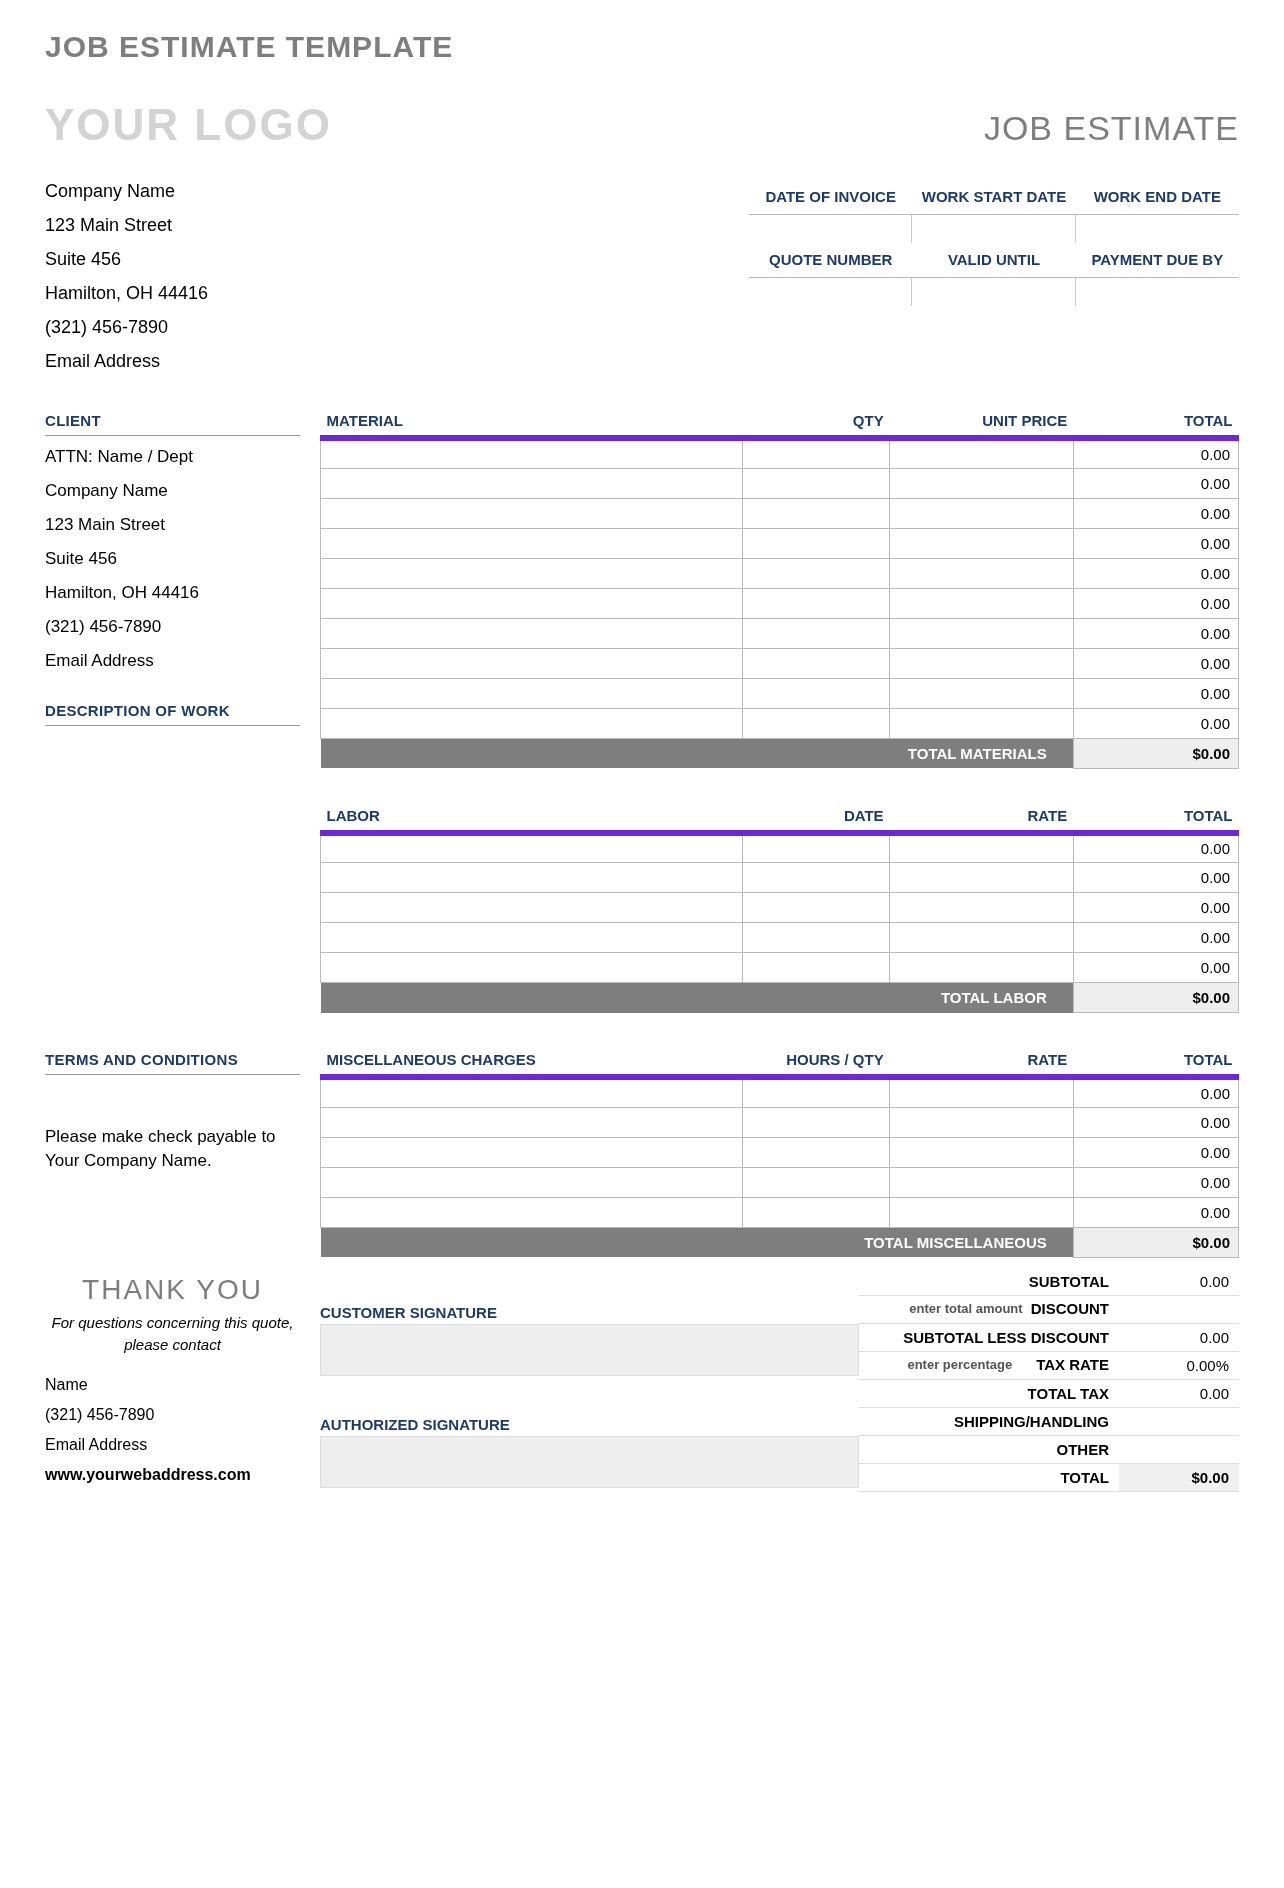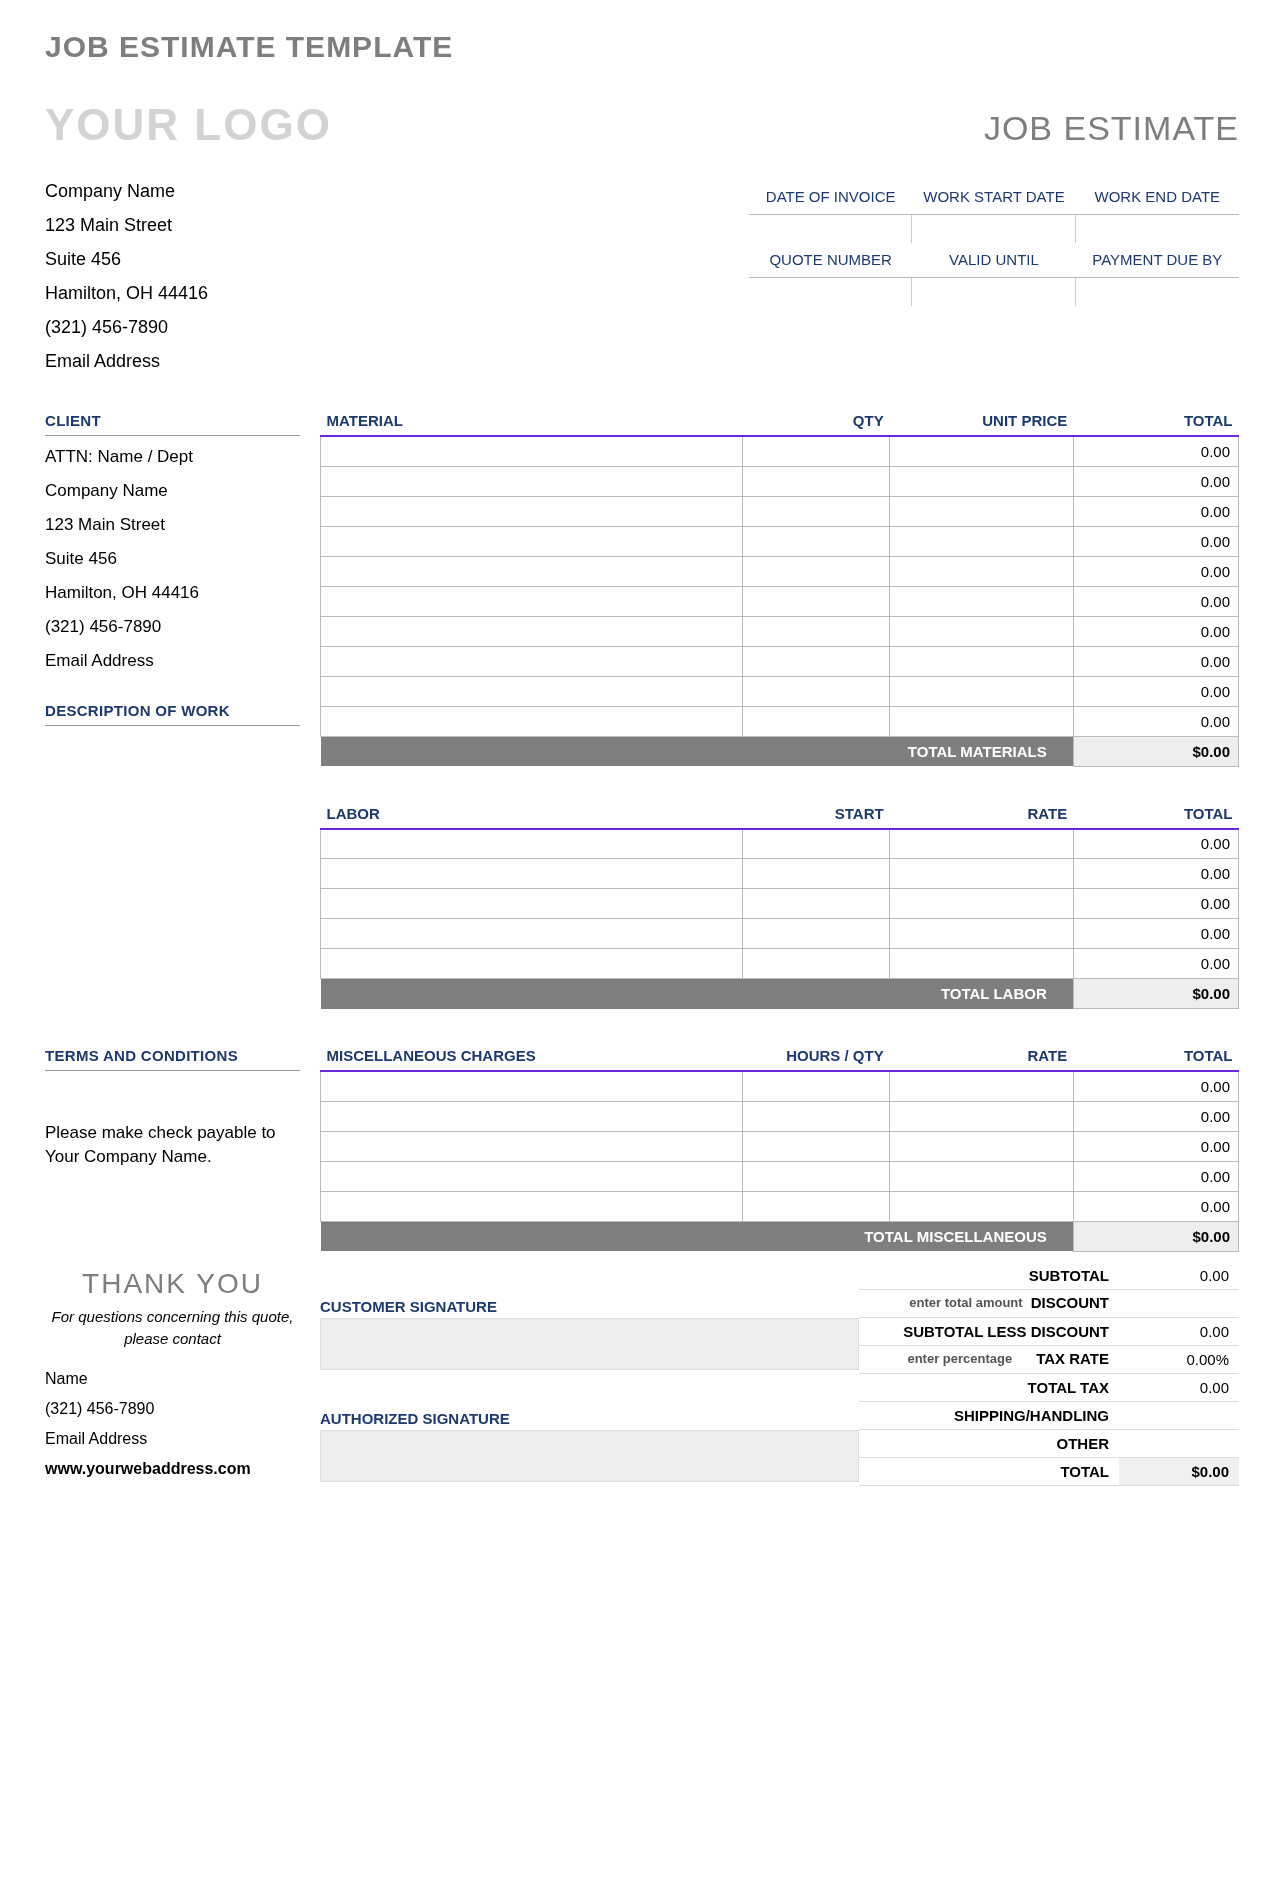--- a/index.html
+++ b/index.html
@@ -49,21 +49,21 @@
     margin-top: 6px;
   }
   .meta-grid {
     display: grid;
     grid-template-columns: repeat(3, 1fr);
     text-align: center;
     font-size: 15px;
   }
   .meta-grid .hcell {
     color: #1d3a6e;
-    font-weight: normal;
+    font-weight: bold;
     padding: 6px 4px;
     line-height: 22px;
     border-bottom: 1px solid #bbb;
   }
   .meta-grid .vcell {
     height: 28px;
     border-right: 1px solid #ccc;
   }
   .meta-grid .vcell:last-child { border-right: none; }
 
@@ -92,21 +92,21 @@
 
   table.data {
     width: 100%;
     border-collapse: collapse;
     font-size: 15px;
   }
   table.data th {
     color: #1d3a6e;
     font-weight: bold;
     text-align: right;
-    border-bottom: 2px solid #6d28d9;
+    border-bottom: 6px solid #6d28d9;
     padding: 8px 6px 6px 6px;
     font-size: 15px;
   }
   table.data th.left { text-align: left; }
   table.data td {
     border: 1px solid #bbb;
     height: 30px;
     padding: 0 8px;
     text-align: right;
   }
@@ -325,21 +325,21 @@
       </tr>
     </tbody>
       </table>
 
     <div class="spacer"></div>
 
     <table class="data">
       <thead>
         <tr>
           <th class="left" style="width:46%;">LABOR</th>
-          <th style="width:16%;">START</th>
+          <th style="width:16%;">DATE</th>
           <th style="width:20%;">RATE</th>
           <th style="width:18%;">TOTAL</th>
         </tr>
       </thead>
       <tbody id="labor-body">
           <tr>
             <td class="left"></td>
             <td></td>
             <td></td>
             <td>0.00</td>

